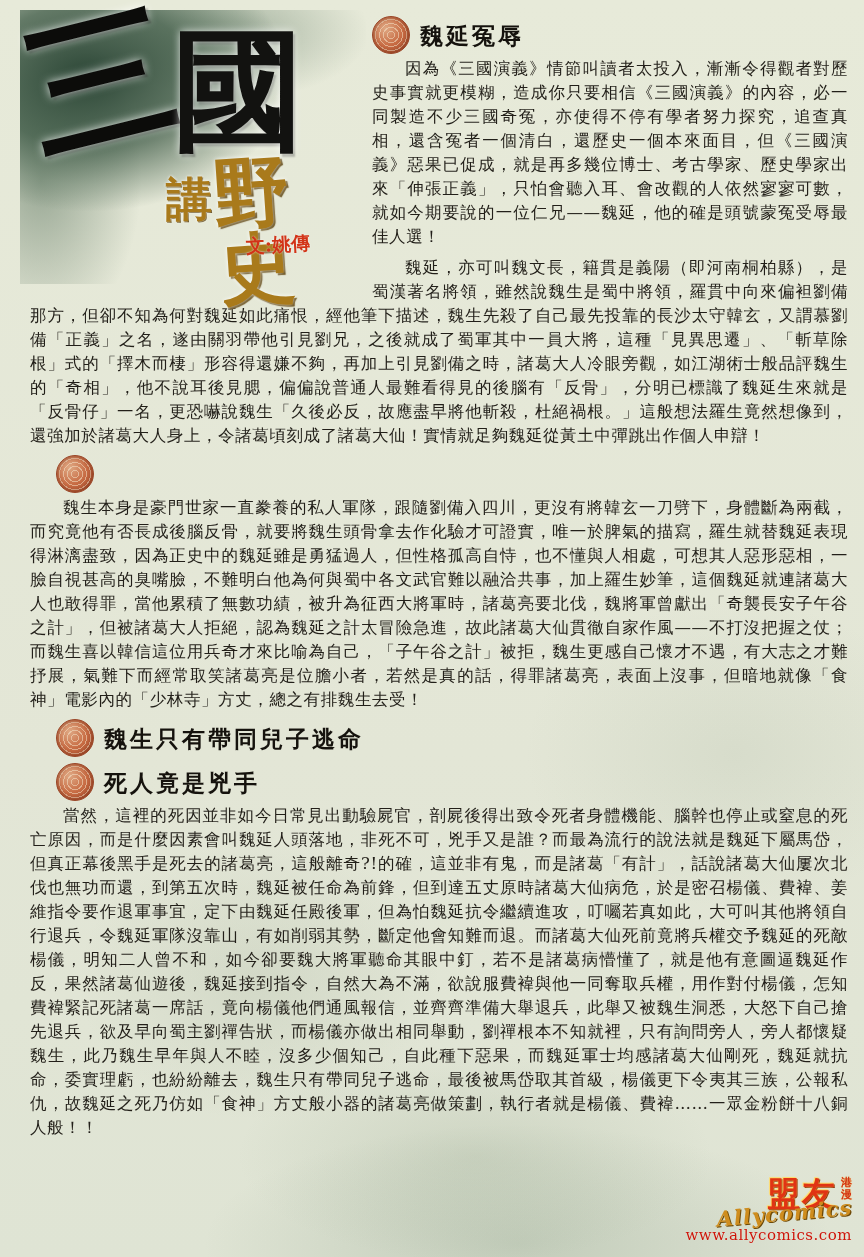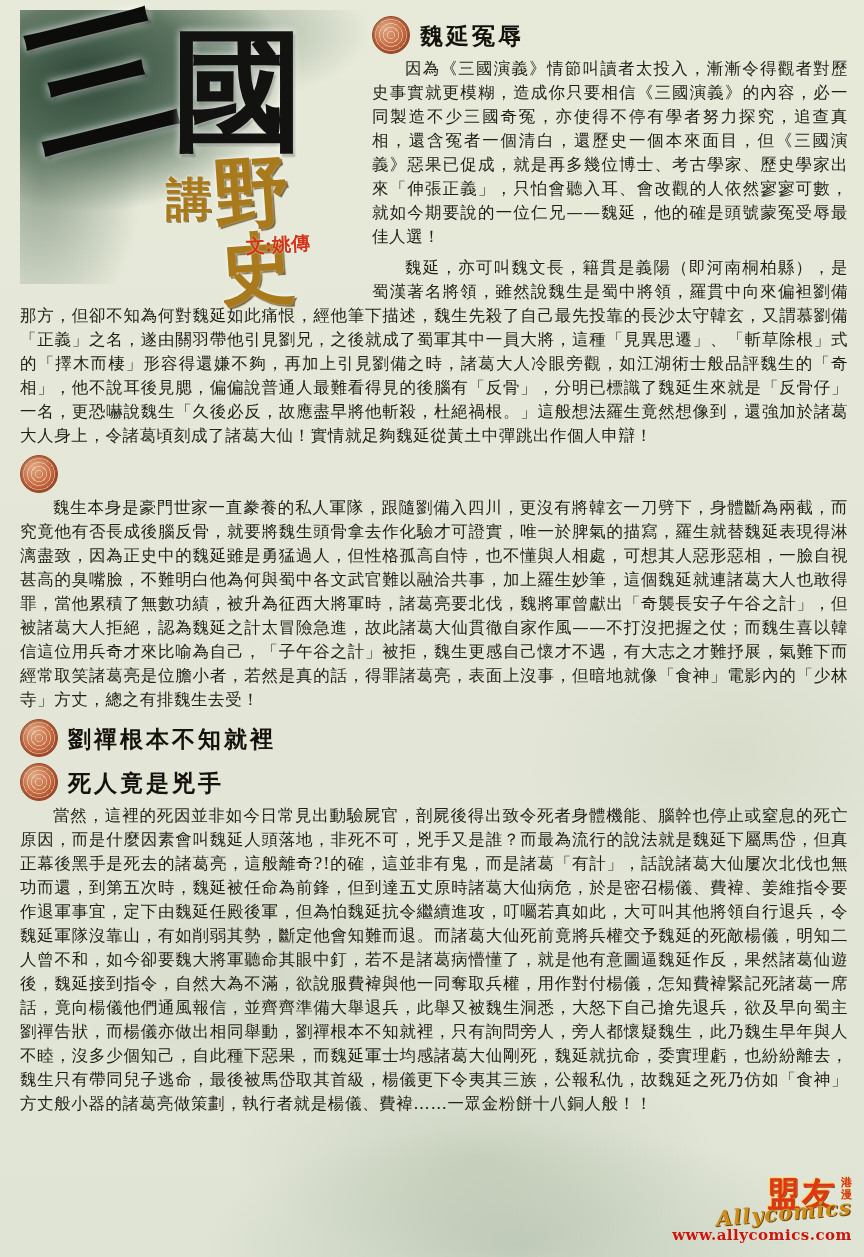--- a/index.html
+++ b/index.html
@@ -28,37 +28,37 @@
     text-shadow:0 0 10px rgba(255,255,255,0.85),2px 3px 2px rgba(0,0,0,0.35);}
   .cal-guo{left:152px;top:14px;font-size:132px;color:#121210;
     text-shadow:0 0 8px rgba(255,255,255,0.8),2px 3px 2px rgba(0,0,0,0.3);}
   .cal-jiang{left:146px;top:166px;font-size:46px;color:#a97a1b;
     text-shadow:0 0 3px #fff,1px 1px 0 #5d430c;}
   .cal-yeshi{left:196px;top:142px;font-size:76px;color:#a97a1b;transform:rotate(-4deg);
     text-shadow:0 0 4px rgba(255,255,255,0.9),2px 2px 1px #5d430c;}
   .credit{position:absolute;left:226px;top:222px;font-size:19px;font-weight:bold;color:#d23418;
     transform:rotate(-3deg);text-shadow:0 0 2px rgba(255,255,255,0.7);}
   
-  .sec-head{margin:6px 0 3px 0;font-size:23px;font-weight:bold;color:#15120d;letter-spacing:3px;white-space:nowrap;}
+  .sec-head{margin:6px 0 3px 0;font-size:23px;font-weight:bold;color:#15120d;letter-spacing:3px;white-space:nowrap;padding-left:36px;}
   .seal{display:inline-block;width:36px;height:36px;border-radius:50%;vertical-align:-10px;margin-right:10px;
     background:
       repeating-radial-gradient(circle at 50% 50%, rgba(244,226,200,0.0) 0 3px, rgba(244,226,200,0.55) 3px 4px),
       radial-gradient(circle at 35% 32%, #dfa883, #c76b43 52%, #a8502f 82%, #8e3f22 100%);
     border:1px solid #9a4526;box-shadow:inset 0 0 4px rgba(90,30,10,0.6);}
   .sec-body{margin:0 0 7px 0;font-size:16.5px;line-height:24px;letter-spacing:0.6px;
-    color:#221f19;text-align:justify;text-indent:2em;}
+    color:#221f19;text-align:justify;text-indent:2em;padding-left:10px;}
   
   .ally{position:absolute;right:12px;bottom:14px;text-align:right;line-height:1;}
   .ally-cn{font-size:33px;font-weight:bold;color:#e03414;letter-spacing:2px;
     text-shadow:0 0 2px #ffd24d,1px 1px 0 #7e1c00,-1px -1px 0 #ffdf7a;}
   .ally-cn-small{display:inline-block;width:13px;font-size:11px;line-height:12px;font-weight:bold;
     color:#d23418;vertical-align:top;margin-left:2px;text-shadow:0 0 1px #ffd24d;}
   .ally-en{font-size:21px;font-style:italic;font-weight:bold;color:#cf8d1e;margin-top:-6px;
     transform:rotate(-5deg);letter-spacing:1px;text-shadow:1px 1px 0 #6e4a08;}
-  .ally-url{font-size:15px;font-weight:bold;color:#cc1408;margin-top:3px;letter-spacing:0.5px;
+  .ally-url{font-size:15px;font-weight:normal;color:#cc1408;margin-top:3px;letter-spacing:0.5px;
     text-shadow:0 0 1px rgba(255,255,255,0.6);}
 </style>
 </head>
 <body>
 
 <div class="page">
   <div class="article">
 
     <div class="masthead">
       <span class="cal cal-san">三</span>
@@ -69,21 +69,21 @@
     </div>
 
     <h2 class="sec-head"><span class="seal"></span><span>魏延冤辱</span></h2>
     <p class="sec-body">因為《三國演義》情節叫讀者太投入，漸漸令得觀者對歷史事實就更模糊，造成你只要相信《三國演義》的內容，必一同製造不少三國奇冤，亦使得不停有學者努力探究，追查真相，還含冤者一個清白，還歷史一個本來面目，但《三國演義》惡果已促成，就是再多幾位博士、考古學家、歷史學家出來「伸張正義」，只怕會聽入耳、會改觀的人依然寥寥可數，就如今期要說的一位仁兄——魏延，他的確是頭號蒙冤受辱最佳人選！</p>
 
     <p class="sec-body">魏延，亦可叫魏文長，籍貫是義陽（即河南桐柏縣），是蜀漢著名將領，雖然說魏生是蜀中將領，羅貫中向來偏袒劉備那方，但卻不知為何對魏延如此痛恨，經他筆下描述，魏生先殺了自己最先投靠的長沙太守韓玄，又謂慕劉備「正義」之名，遂由關羽帶他引見劉兄，之後就成了蜀軍其中一員大將，這種「見異思遷」、「斬草除根」式的「擇木而棲」形容得還嫌不夠，再加上引見劉備之時，諸葛大人冷眼旁觀，如江湖術士般品評魏生的「奇相」，他不說耳後見腮，偏偏說普通人最難看得見的後腦有「反骨」，分明已標識了魏延生來就是「反骨仔」一名，更恐嚇說魏生「久後必反，故應盡早將他斬殺，杜絕禍根。」這般想法羅生竟然想像到，還強加於諸葛大人身上，令諸葛頃刻成了諸葛大仙！實情就足夠魏延從黃土中彈跳出作個人申辯！</p>
 
     <h2 class="sec-head"><span class="seal"></span></h2>
     <p class="sec-body">魏生本身是豪門世家一直豢養的私人軍隊，跟隨劉備入四川，更沒有將韓玄一刀劈下，身體斷為兩截，而究竟他有否長成後腦反骨，就要將魏生頭骨拿去作化驗才可證實，唯一於脾氣的描寫，羅生就替魏延表現得淋漓盡致，因為正史中的魏延雖是勇猛過人，但性格孤高自恃，也不懂與人相處，可想其人惡形惡相，一臉自視甚高的臭嘴臉，不難明白他為何與蜀中各文武官難以融洽共事，加上羅生妙筆，這個魏延就連諸葛大人也敢得罪，當他累積了無數功績，被升為征西大將軍時，諸葛亮要北伐，魏將軍曾獻出「奇襲長安子午谷之計」，但被諸葛大人拒絕，認為魏延之計太冒險急進，故此諸葛大仙貫徹自家作風——不打沒把握之仗；而魏生喜以韓信這位用兵奇才來比喻為自己，「子午谷之計」被拒，魏生更感自己懷才不遇，有大志之才難抒展，氣難下而經常取笑諸葛亮是位膽小者，若然是真的話，得罪諸葛亮，表面上沒事，但暗地就像「食神」電影內的「少林寺」方丈，總之有排魏生去受！</p>
 
-    <h2 class="sec-head"><span class="seal"></span><span>劉禪根本不知就裡</span></h2>
+    <h2 class="sec-head"><span class="seal"></span><span>魏生只有帶同兒子逃命</span></h2>
 
     <h2 class="sec-head"><span class="seal"></span><span>死人竟是兇手</span></h2>
     <p class="sec-body">當然，這裡的死因並非如今日常見出動驗屍官，剖屍後得出致令死者身體機能、腦幹也停止或窒息的死亡原因，而是什麼因素會叫魏延人頭落地，非死不可，兇手又是誰？而最為流行的說法就是魏延下屬馬岱，但真正幕後黑手是死去的諸葛亮，這般離奇?!的確，這並非有鬼，而是諸葛「有計」，話說諸葛大仙屢次北伐也無功而還，到第五次時，魏延被任命為前鋒，但到達五丈原時諸葛大仙病危，於是密召楊儀、費褘、姜維指令要作退軍事宜，定下由魏延任殿後軍，但為怕魏延抗令繼續進攻，叮囑若真如此，大可叫其他將領自行退兵，令魏延軍隊沒靠山，有如削弱其勢，斷定他會知難而退。而諸葛大仙死前竟將兵權交予魏延的死敵楊儀，明知二人曾不和，如今卻要魏大將軍聽命其眼中釘，若不是諸葛病懵懂了，就是他有意圖逼魏延作反，果然諸葛仙遊後，魏延接到指令，自然大為不滿，欲說服費褘與他一同奪取兵權，用作對付楊儀，怎知費褘緊記死諸葛一席話，竟向楊儀他們通風報信，並齊齊準備大舉退兵，此舉又被魏生洞悉，大怒下自己搶先退兵，欲及早向蜀主劉禪告狀，而楊儀亦做出相同舉動，劉禪根本不知就裡，只有詢問旁人，旁人都懷疑魏生，此乃魏生早年與人不睦，沒多少個知己，自此種下惡果，而魏延軍士均感諸葛大仙剛死，魏延就抗命，委實理虧，也紛紛離去，魏生只有帶同兒子逃命，最後被馬岱取其首級，楊儀更下令夷其三族，公報私仇，故魏延之死乃仿如「食神」方丈般小器的諸葛亮做策劃，執行者就是楊儀、費褘……一眾金粉餅十八銅人般！！</p>
 
   </div>
 
   <div class="ally">
     <div>
       <span class="ally-cn">盟友</span><span class="ally-cn-small">港漫</span>
     </div>

